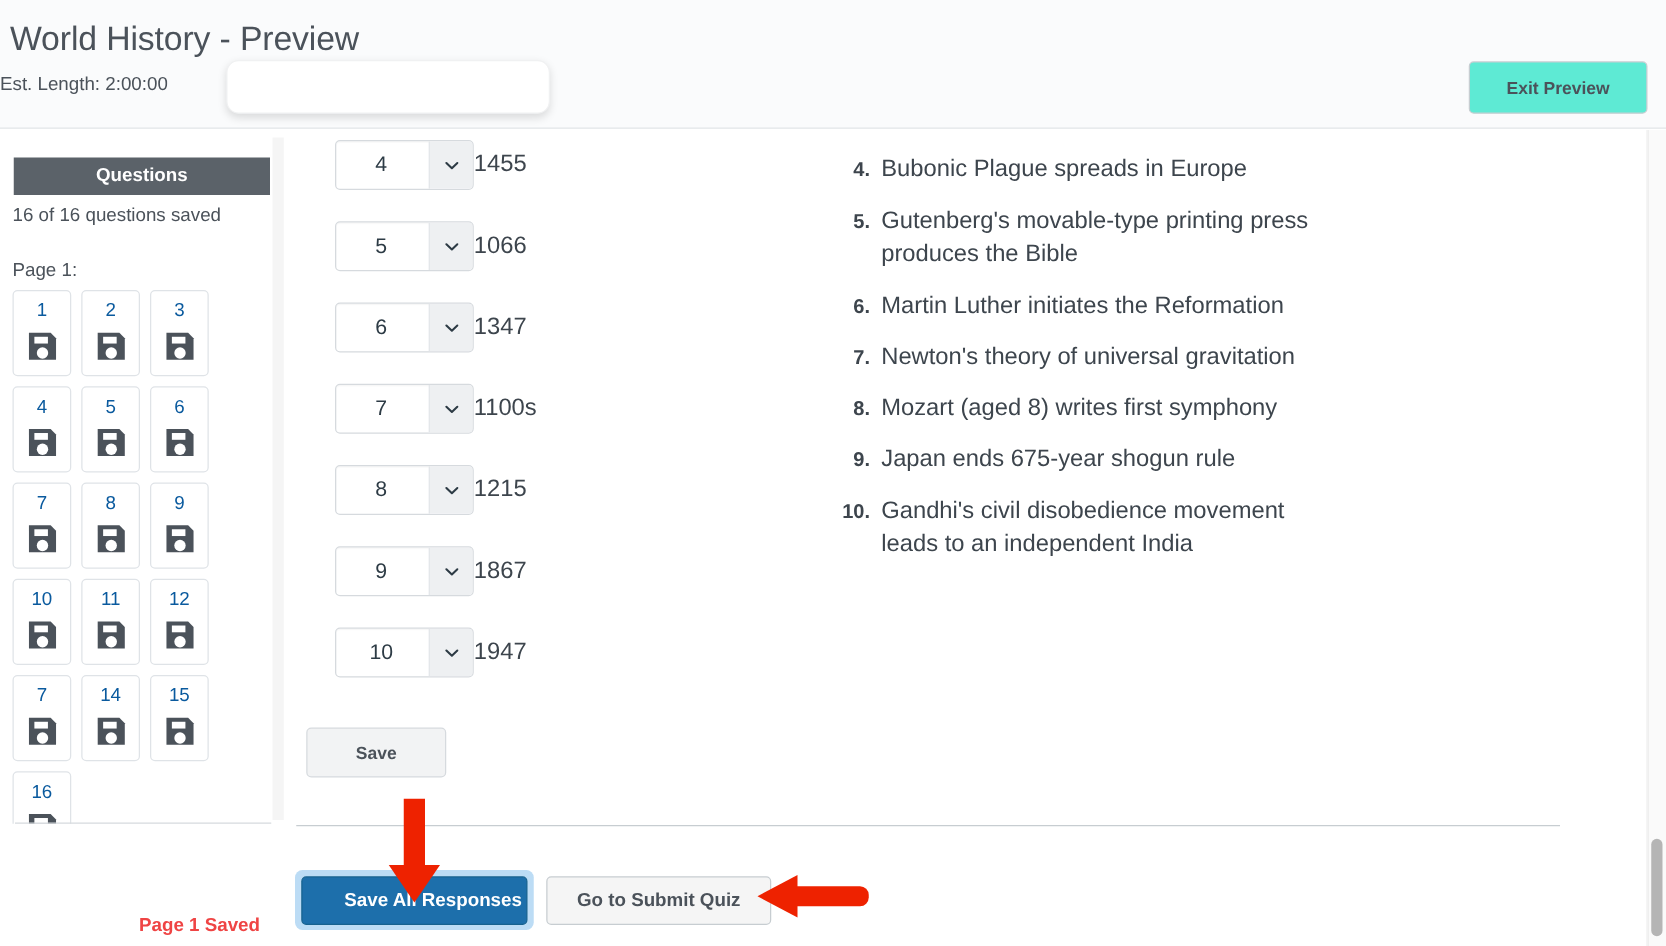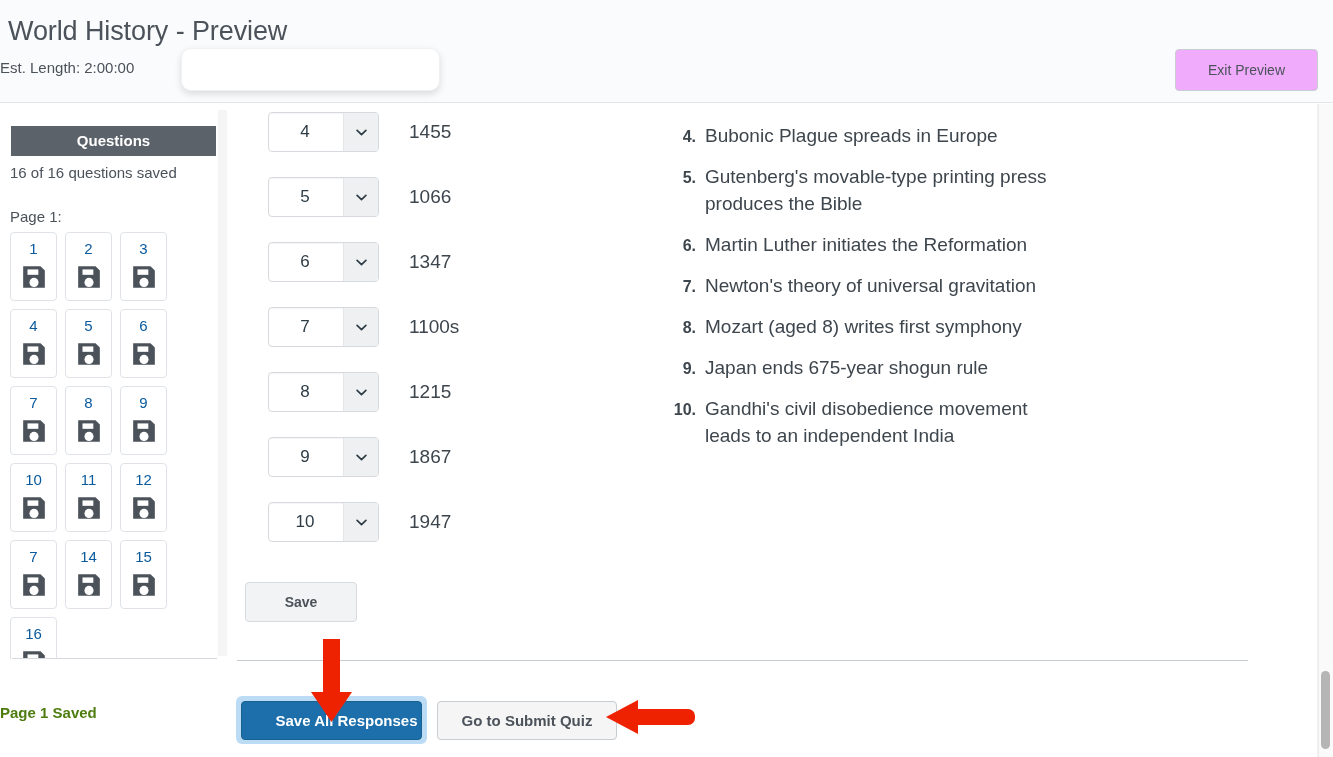--- a/index.html
+++ b/index.html
@@ -57,26 +57,26 @@
     background: #ffffff;
     border: 1px solid #f0f1f2;
     border-radius: 10px;
     box-shadow: 0 3px 7px rgba(0,0,0,0.13);
   }
   .exit-preview-btn {
     position: absolute;
     right: 15px; top: 49px;
     width: 143px;
     height: 42px;
-    background: #f0abfc;
+    background: #5eead4;
     border: 1px solid #c7cdd1;
     border-radius: 4px;
     color: #4b525a;
     font-size: 14px;
-    font-weight: normal;
+    font-weight: bold;
     font-family: "Liberation Sans", sans-serif;
     cursor: pointer;
     line-height: 39px;
     text-align: center;
   }
 
   
   .sidebar {
     position: absolute;
     left: 0; top: 104px;
@@ -158,26 +158,26 @@
 
   .sidebar-divider {
     position: absolute;
     left: 12px; top: 554px;
     width: 205px;
     height: 1px;
     background: #d6dade;
   }
   .page-saved {
     position: absolute;
-    left: 0; top: 600px;
+    left: 0; top: 628px;
     width: 230px;
-    text-align: left;
+    text-align: right;
     font-size: 15px;
     font-weight: bold;
-    color: #4d7c0f;
+    color: #ef4444;
     padding-right: 22px;
   }
 
   
   .main {
     position: absolute;
     left: 231px; top: 104px;
     width: 1095px;
     height: 653px;
     background: #ffffff;
@@ -221,21 +221,20 @@
     background: #eef0f2;
     border-left: 1px solid #e4e7ea;
     display: flex;
     align-items: center;
     justify-content: center;
   }
   .chev {
     width: 11px; height: 7px;
   }
   .answer-year {
-    margin-left: 30px;
     font-size: 19px;
     color: #3d454d;
     white-space: nowrap;
   }
 
   .save-btn {
     position: absolute;
     left: 14px; top: 478px;
     width: 112px;
     height: 40px;

